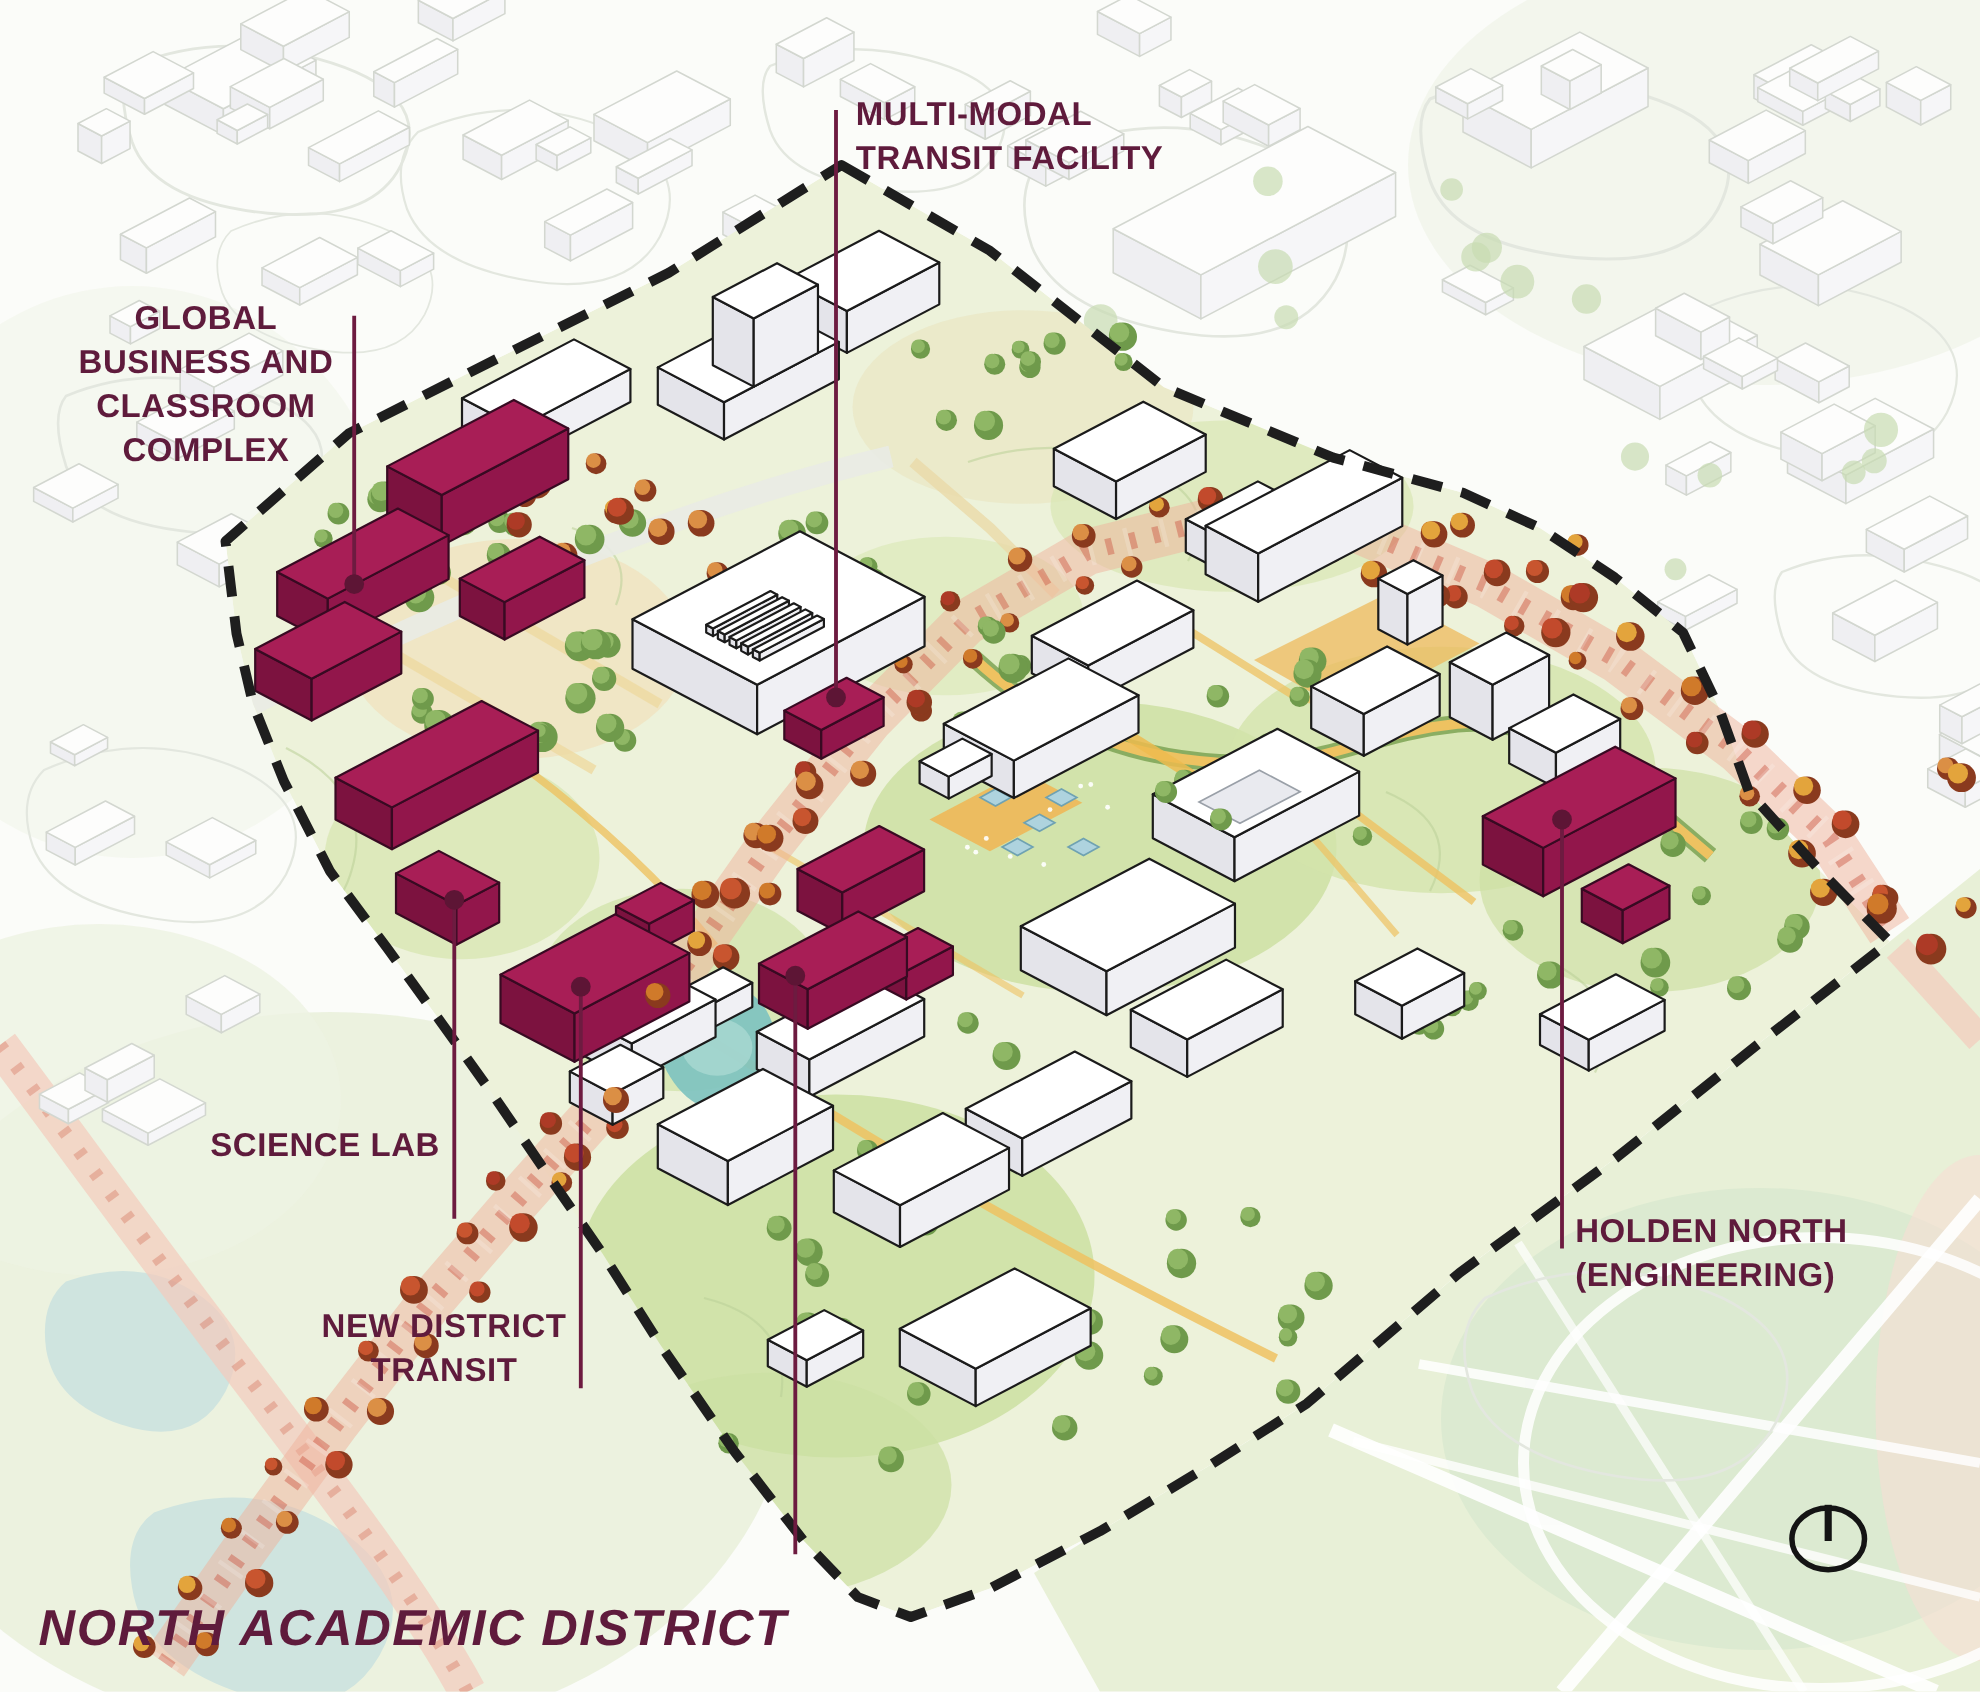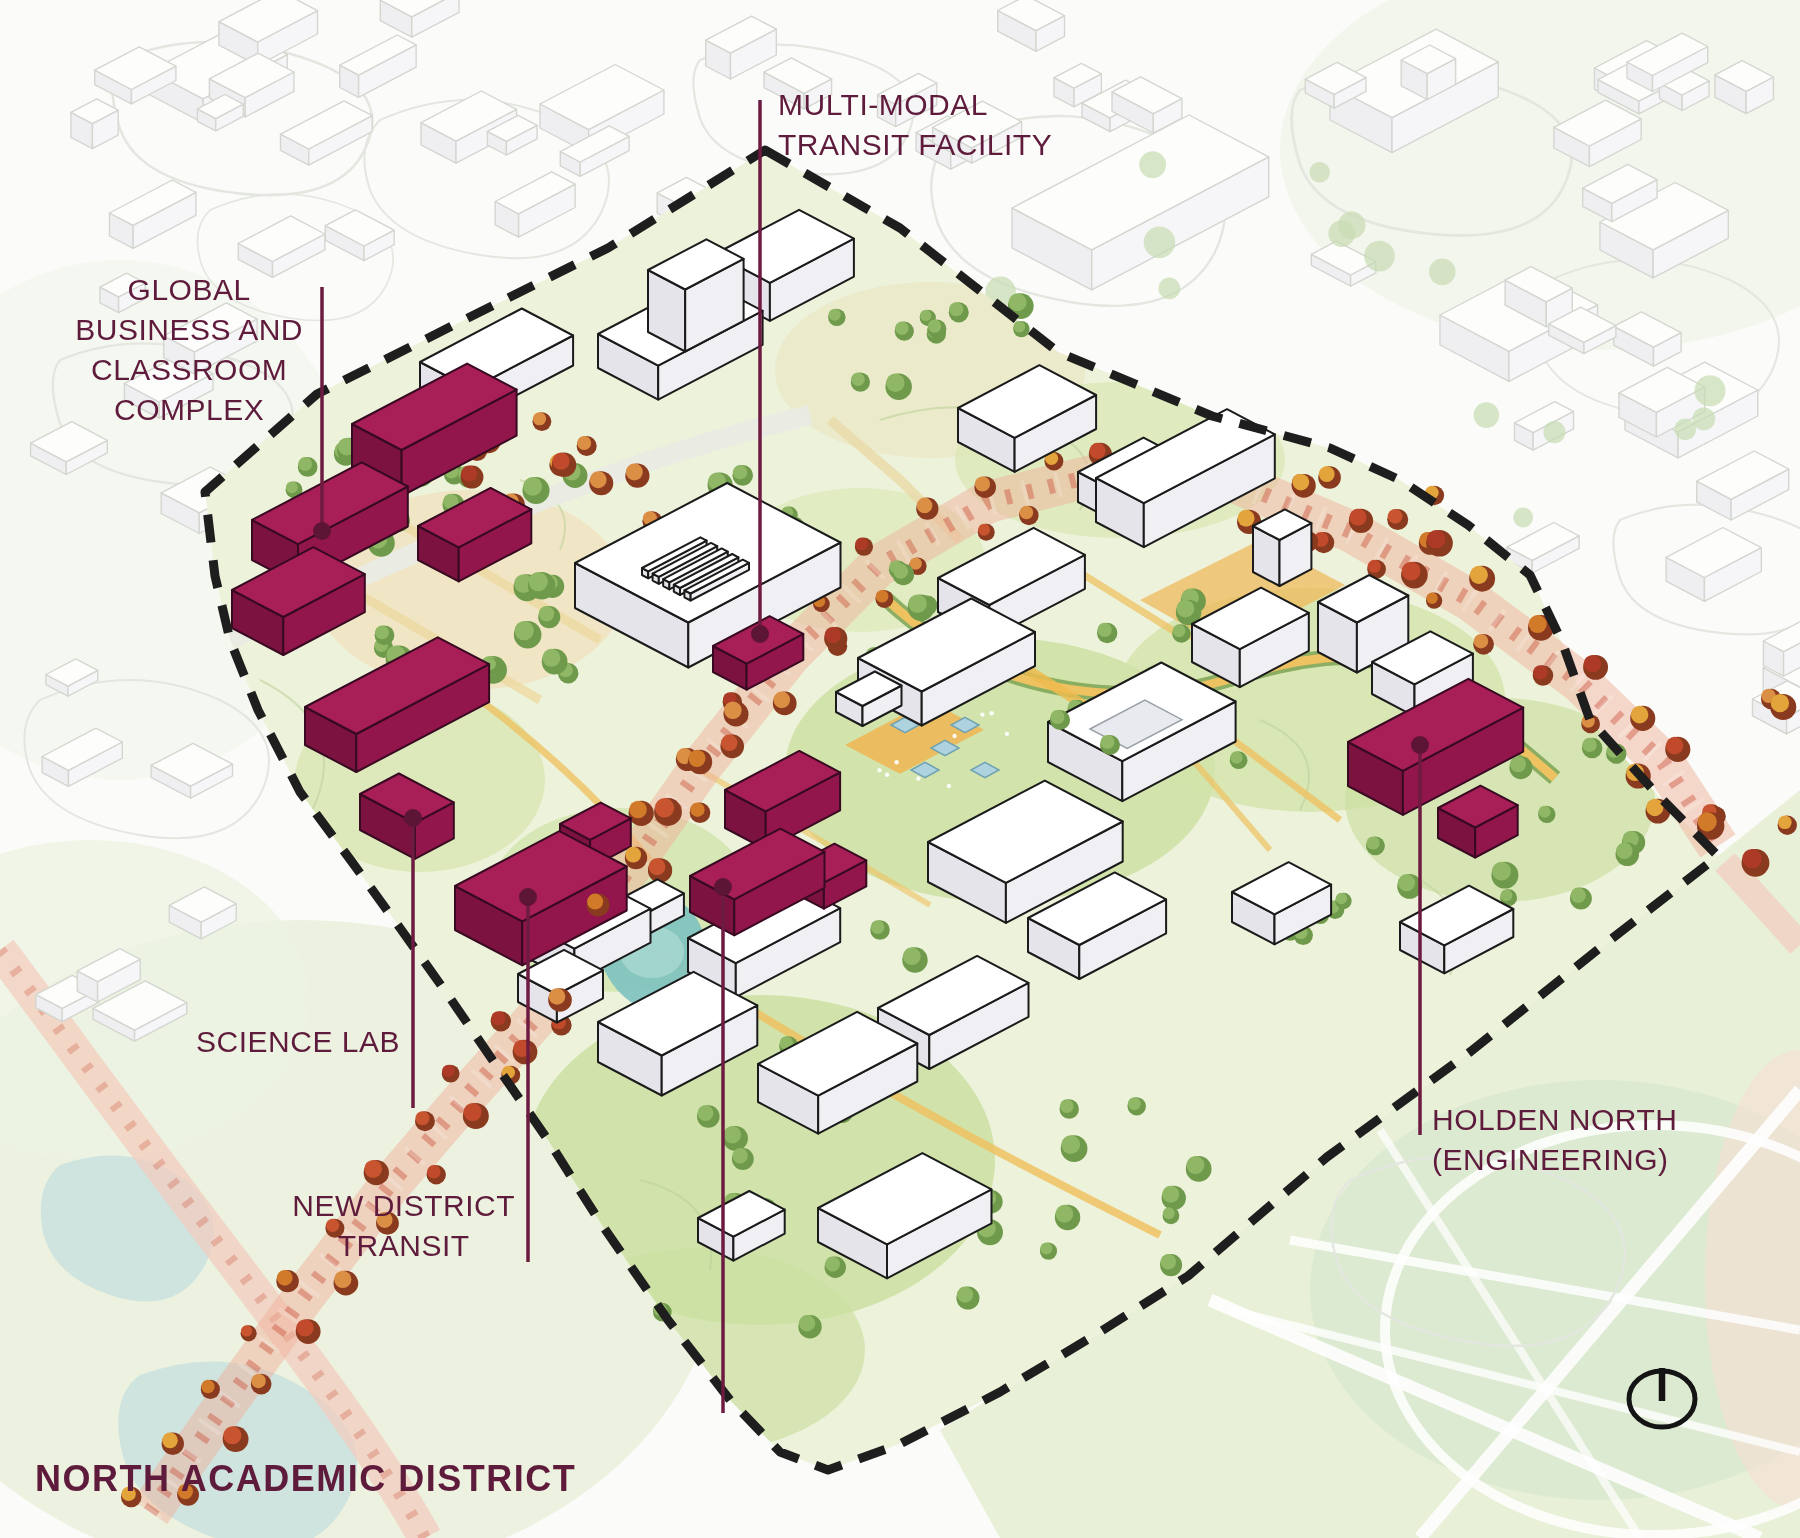--- a/index.html
+++ b/index.html
@@ -14,32 +14,32 @@
   .bm-l{fill:#7c123f;stroke:#380a22;stroke-width:2;stroke-linejoin:round}
   .bm-r{fill:#92164b;stroke:#380a22;stroke-width:2;stroke-linejoin:round}
   .bc-t{fill:#fdfdfc;stroke:#d3d7d0;stroke-width:1.4;stroke-linejoin:round}
   .bc-l{fill:#efeff2;stroke:#d3d7d0;stroke-width:1.4;stroke-linejoin:round}
   .bc-r{fill:#f6f6f8;stroke:#d3d7d0;stroke-width:1.4;stroke-linejoin:round}
   .ctr{fill:none;stroke:#e3e7df;stroke-width:2}
   .ctrIn{fill:none;stroke:#b9cf97;stroke-width:2;opacity:.55}
   .leader{stroke:#6d1b40;stroke-width:3.5;fill:none}
   .leader-dot{fill:#5d1535}
   
-  .map-label{position:absolute;font-weight:400;font-size:30px;line-height:40px;
+  .map-label{position:absolute;font-weight:700;font-size:30px;line-height:40px;
              color:#5f1b3c;letter-spacing:.5px;white-space:nowrap}
   .map-label span{display:block}
   .lbl-right{text-align:center}
   #lbl-transit{left:778px;top:85px}
   #lbl-global{right:1497px;top:270px}
   #lbl-science{right:1400px;top:1022px}
   #lbl-classroom{right:1285px;top:1186px}
   #lbl-infra{right:1090px;top:1310px}
   #lbl-holden{left:1432px;top:1100px}
-  .map-title{position:absolute;left:35px;top:1454px;font-weight:700;
-             font-size:36px;line-height:50px;color:#5f1b3c;letter-spacing:1.5px;white-space:nowrap}
+  .map-title{position:absolute;left:35px;top:1454px;font-weight:700;font-style:italic;
+             font-size:46px;line-height:50px;color:#5f1b3c;letter-spacing:1.5px;white-space:nowrap}
 </style>
 </head>
 <body>
 
 <div class="stage">
 
 <svg width="1800" height="1538" viewBox="0 0 1800 1538">
   <defs>
     <clipPath id="districtClip">
       <path d="M765,150 L900,228 L1058,352 L1212,416 L1330,448 L1400,480 L1468,525 L1530,575 L1562,642 L1590,720 L1655,792 L1718,856 L1596,951 L1470,1052 L1327,1157 L1188,1276 L1100,1332 L1000,1392 L900,1444 L828,1470 L780,1452 L730,1400 L668,1320 L600,1222 L548,1140 L498,1068 L448,995 L400,928 L352,862 L300,792 L258,710 L230,640 L215,576 L205,492 L317,394 L452,326 L608,248 Z"></path>

